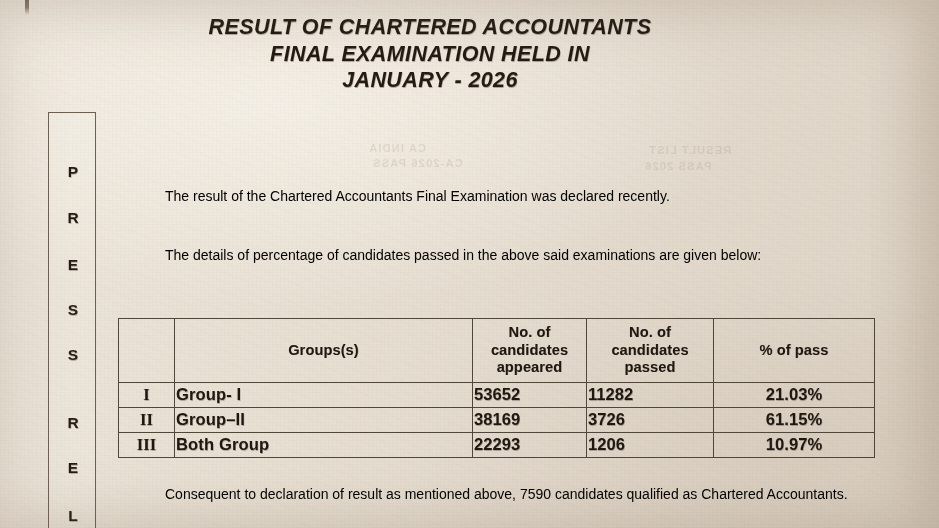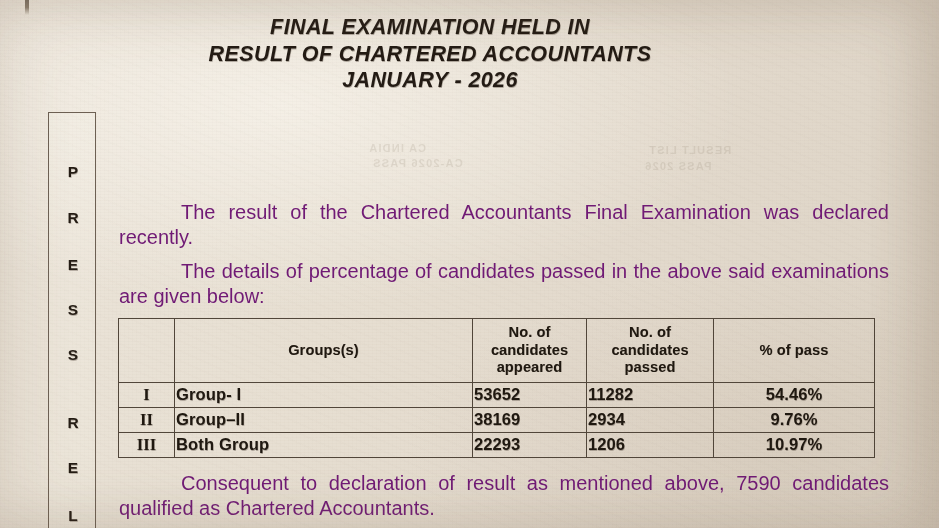--- a/index.html
+++ b/index.html
@@ -105,32 +105,32 @@
     text-shadow: 0.5px 0.5px 0 rgba(60,48,36,0.3);
   }
 
   
   #content {
     position: absolute;
     left: 103px; top: 112px;
     width: 790px;
   }
   .para {
-    font-size: 20px;
+    font-size: 14px;
     line-height: 25px;
-    color: #701a75;
+    color: #000000;
     text-align: justify;
     text-justify: inter-word;
     text-indent: 62px;
-    margin: 16px;
+    margin: 0;
     width: 770px;
   }
   #para-intro { position: absolute; left: 0; top: 72px; }
   #para-details { position: absolute; left: 0; top: 131px; }
-  #para-consequent { position: absolute; left: 0; top: 343px; }
+  #para-consequent { position: absolute; left: 0; top: 370px; }
 
   
   #result-table {
     position: absolute;
     left: 15px; top: 206px;
     width: 756px;
     border-collapse: collapse;
     table-layout: fixed;
     font-size: 15px;
     color: #1f1810;
@@ -176,22 +176,22 @@
 <div id="grain"></div>
 
 <div id="fold-tick"></div>
 
 <div class="ghost" id="ghost-a">CA INDIA</div>
 <div class="ghost" id="ghost-b">CA-2026 PASS</div>
 <div class="ghost" id="ghost-c">RESULT LIST</div>
 <div class="ghost" id="ghost-d">PASS 2026</div>
 
 <div id="heading">
+  <span class="hline">RESULT OF CHARTERED ACCOUNTANTS</span>
   <span class="hline">FINAL EXAMINATION HELD IN</span>
-  <span class="hline">RESULT OF CHARTERED ACCOUNTANTS</span>
   <span class="hline">JANUARY - 2026</span>
 </div>
 
 <div id="press-rail">
   <span class="rail-letter" style="top:50px">P</span>
   <span class="rail-letter" style="top:96px">R</span>
   <span class="rail-letter" style="top:143px">E</span>
   <span class="rail-letter" style="top:188px">S</span>
   <span class="rail-letter" style="top:233px">S</span>
   <span class="rail-letter" style="top:301px">R</span>
@@ -229,28 +229,28 @@
         </th>
         <th>% of pass</th>
       </tr>
     </thead>
     <tbody>
       <tr>
         <td class="cell-sn">I</td>
         <td class="cell-grp">Group- I</td>
         <td class="cell-num">53652</td>
         <td class="cell-num">11282</td>
-        <td class="cell-pct">54.46%</td>
+        <td class="cell-pct">21.03%</td>
       </tr>
       <tr>
         <td class="cell-sn">II</td>
         <td class="cell-grp">Group–II</td>
         <td class="cell-num">38169</td>
-        <td class="cell-num">2934</td>
-        <td class="cell-pct">9.76%</td>
+        <td class="cell-num">3726</td>
+        <td class="cell-pct">61.15%</td>
       </tr>
       <tr>
         <td class="cell-sn">III</td>
         <td class="cell-grp">Both Group</td>
         <td class="cell-num">22293</td>
         <td class="cell-num">1206</td>
         <td class="cell-pct">10.97%</td>
       </tr>
     </tbody>
   </table>

